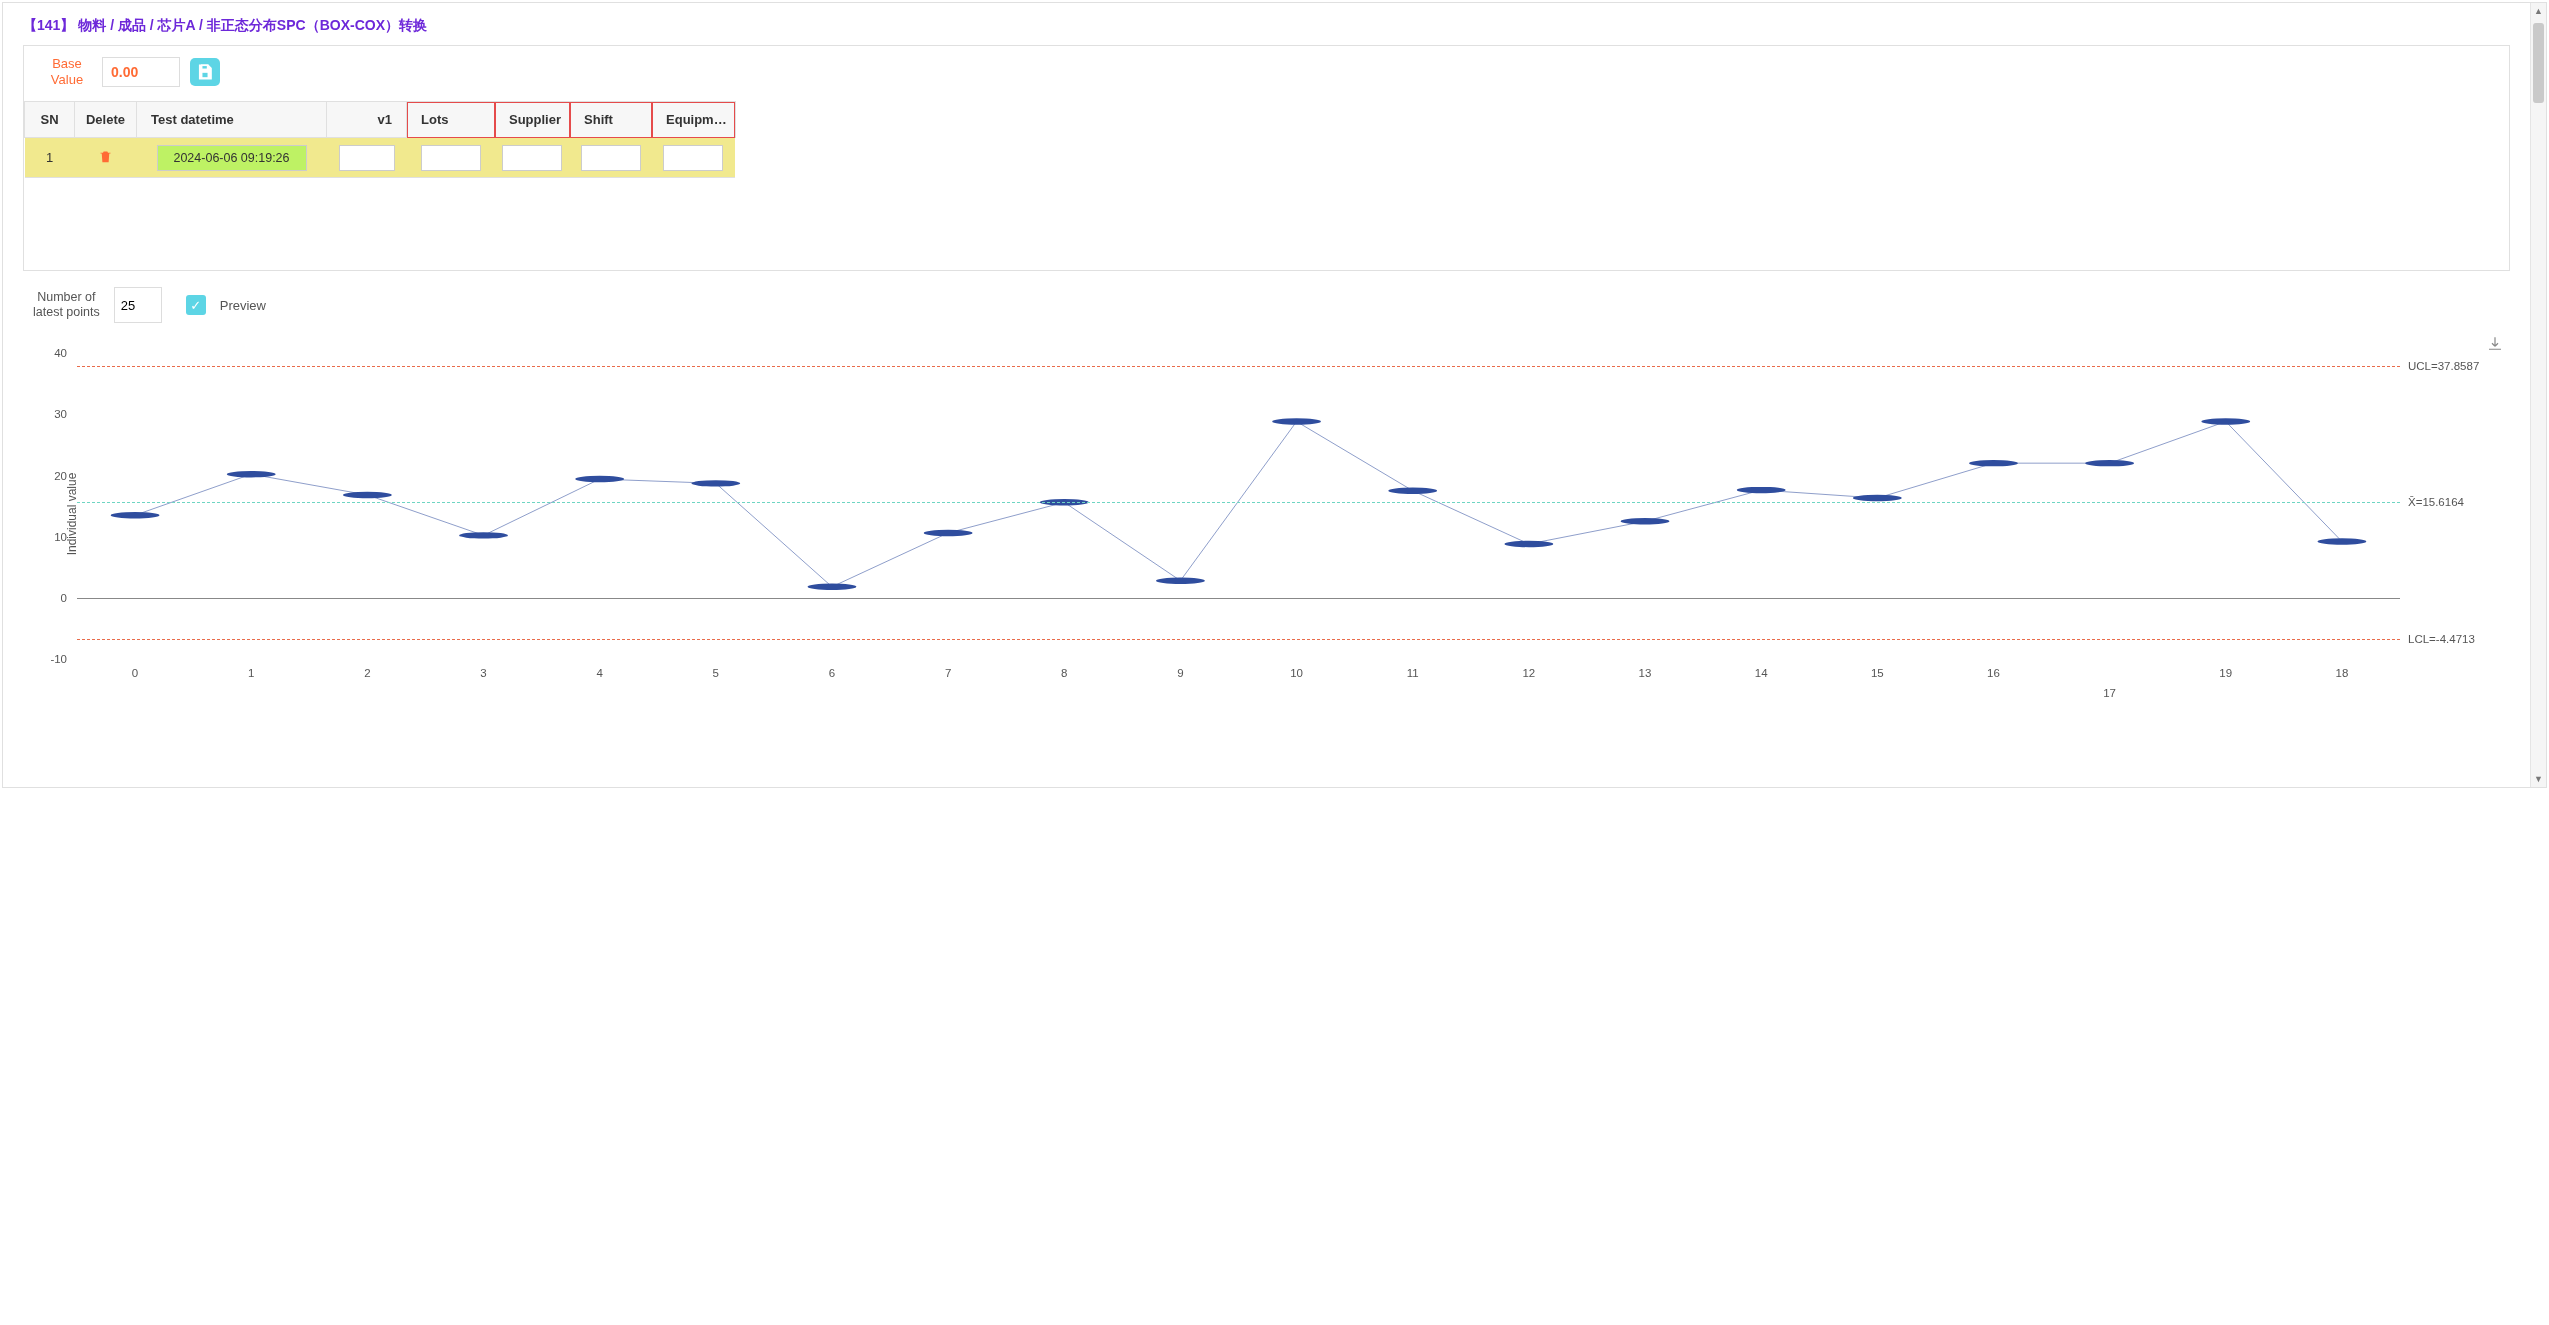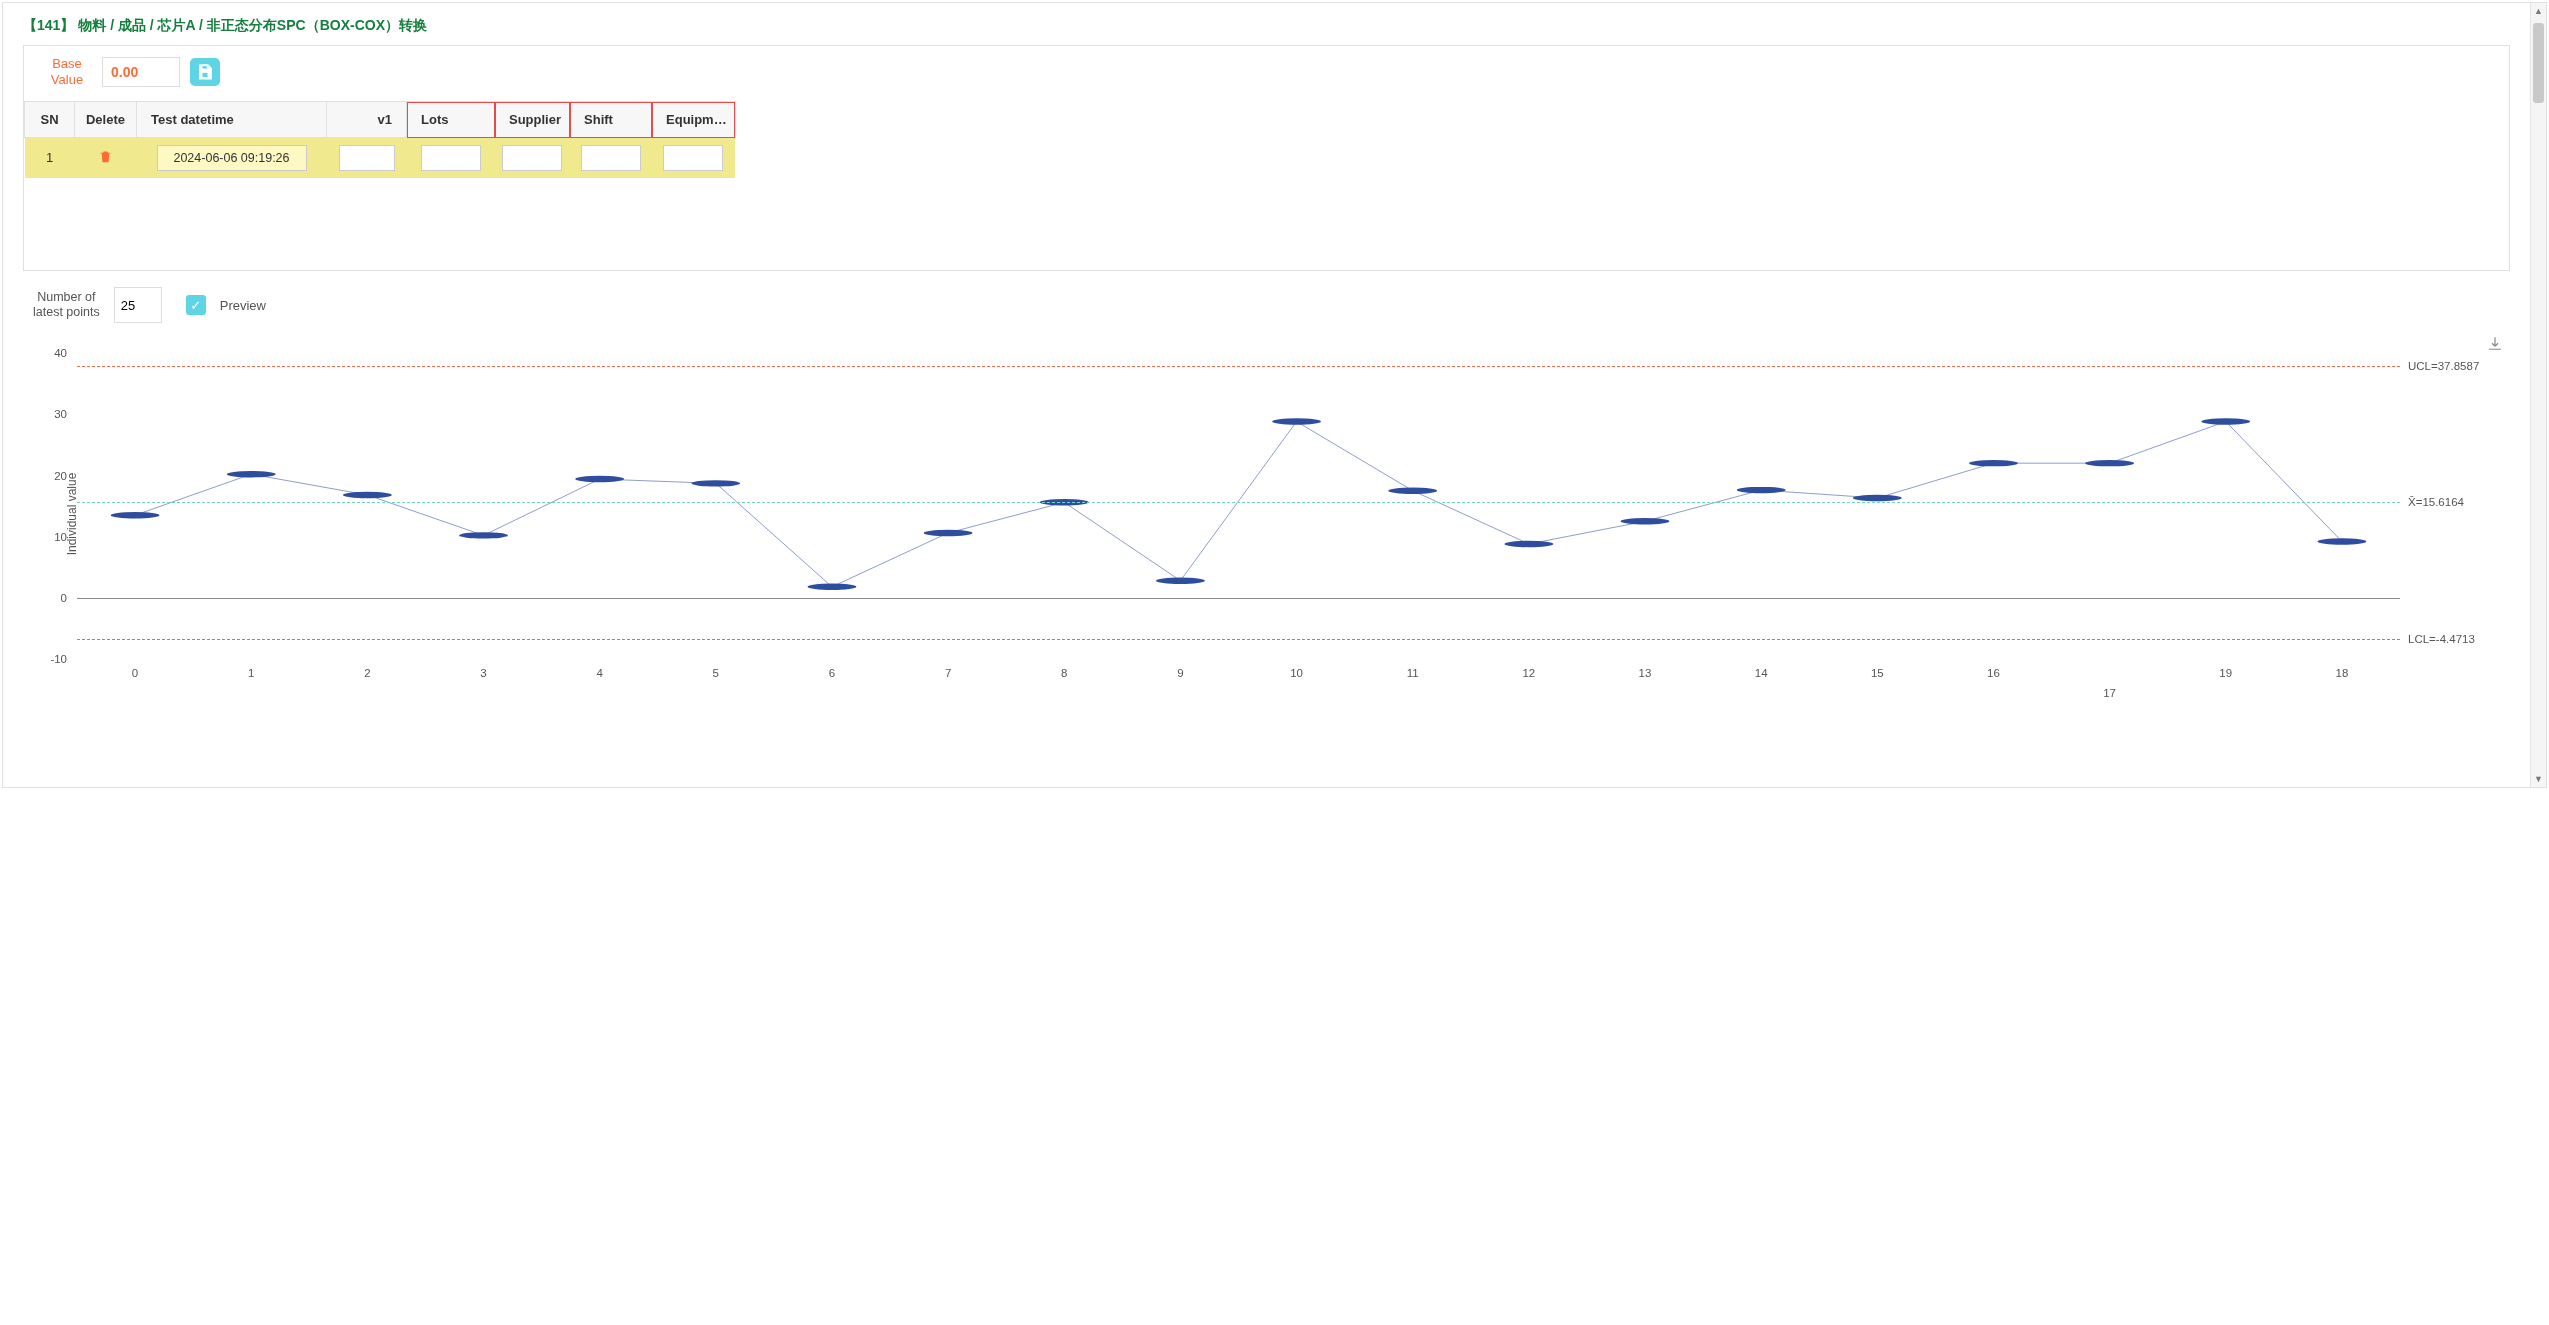--- a/index.html
+++ b/index.html
@@ -60,21 +60,21 @@
   .content {
     position: absolute;
     left: 0; right: 16px; top: 0; bottom: 0;
     overflow: hidden;
   }
 
   .breadcrumb {
     padding: 14px 20px 10px 20px;
     font-weight: 600;
     font-size: 14px;
-    color: #15803d;
+    color: #6d28d9;
   }
 
   .card {
     margin: 0 20px 14px 20px;
     border: 1px solid var(--border);
     background: #fff;
   }
 
   .base-row {
     display: flex;
@@ -140,21 +140,21 @@
     height: 26px;
     border: 1px solid #ccc;
     background: #fff;
     padding: 2px 6px;
     font-size: 12px;
     text-align: center;
   }
   .cell-input.small { width: 56px; }
   .cell-input.med  { width: 60px; }
   .datetime-cell {
-    background: #fef9c3;
+    background: #bef264;
     border: 1px solid #ccc;
     display: inline-block;
     padding: 5px 14px;
     font-size: 12.5px;
     min-width: 150px;
   }
   .trash {
     color: var(--orange);
     cursor: pointer;
     font-size: 15px;

